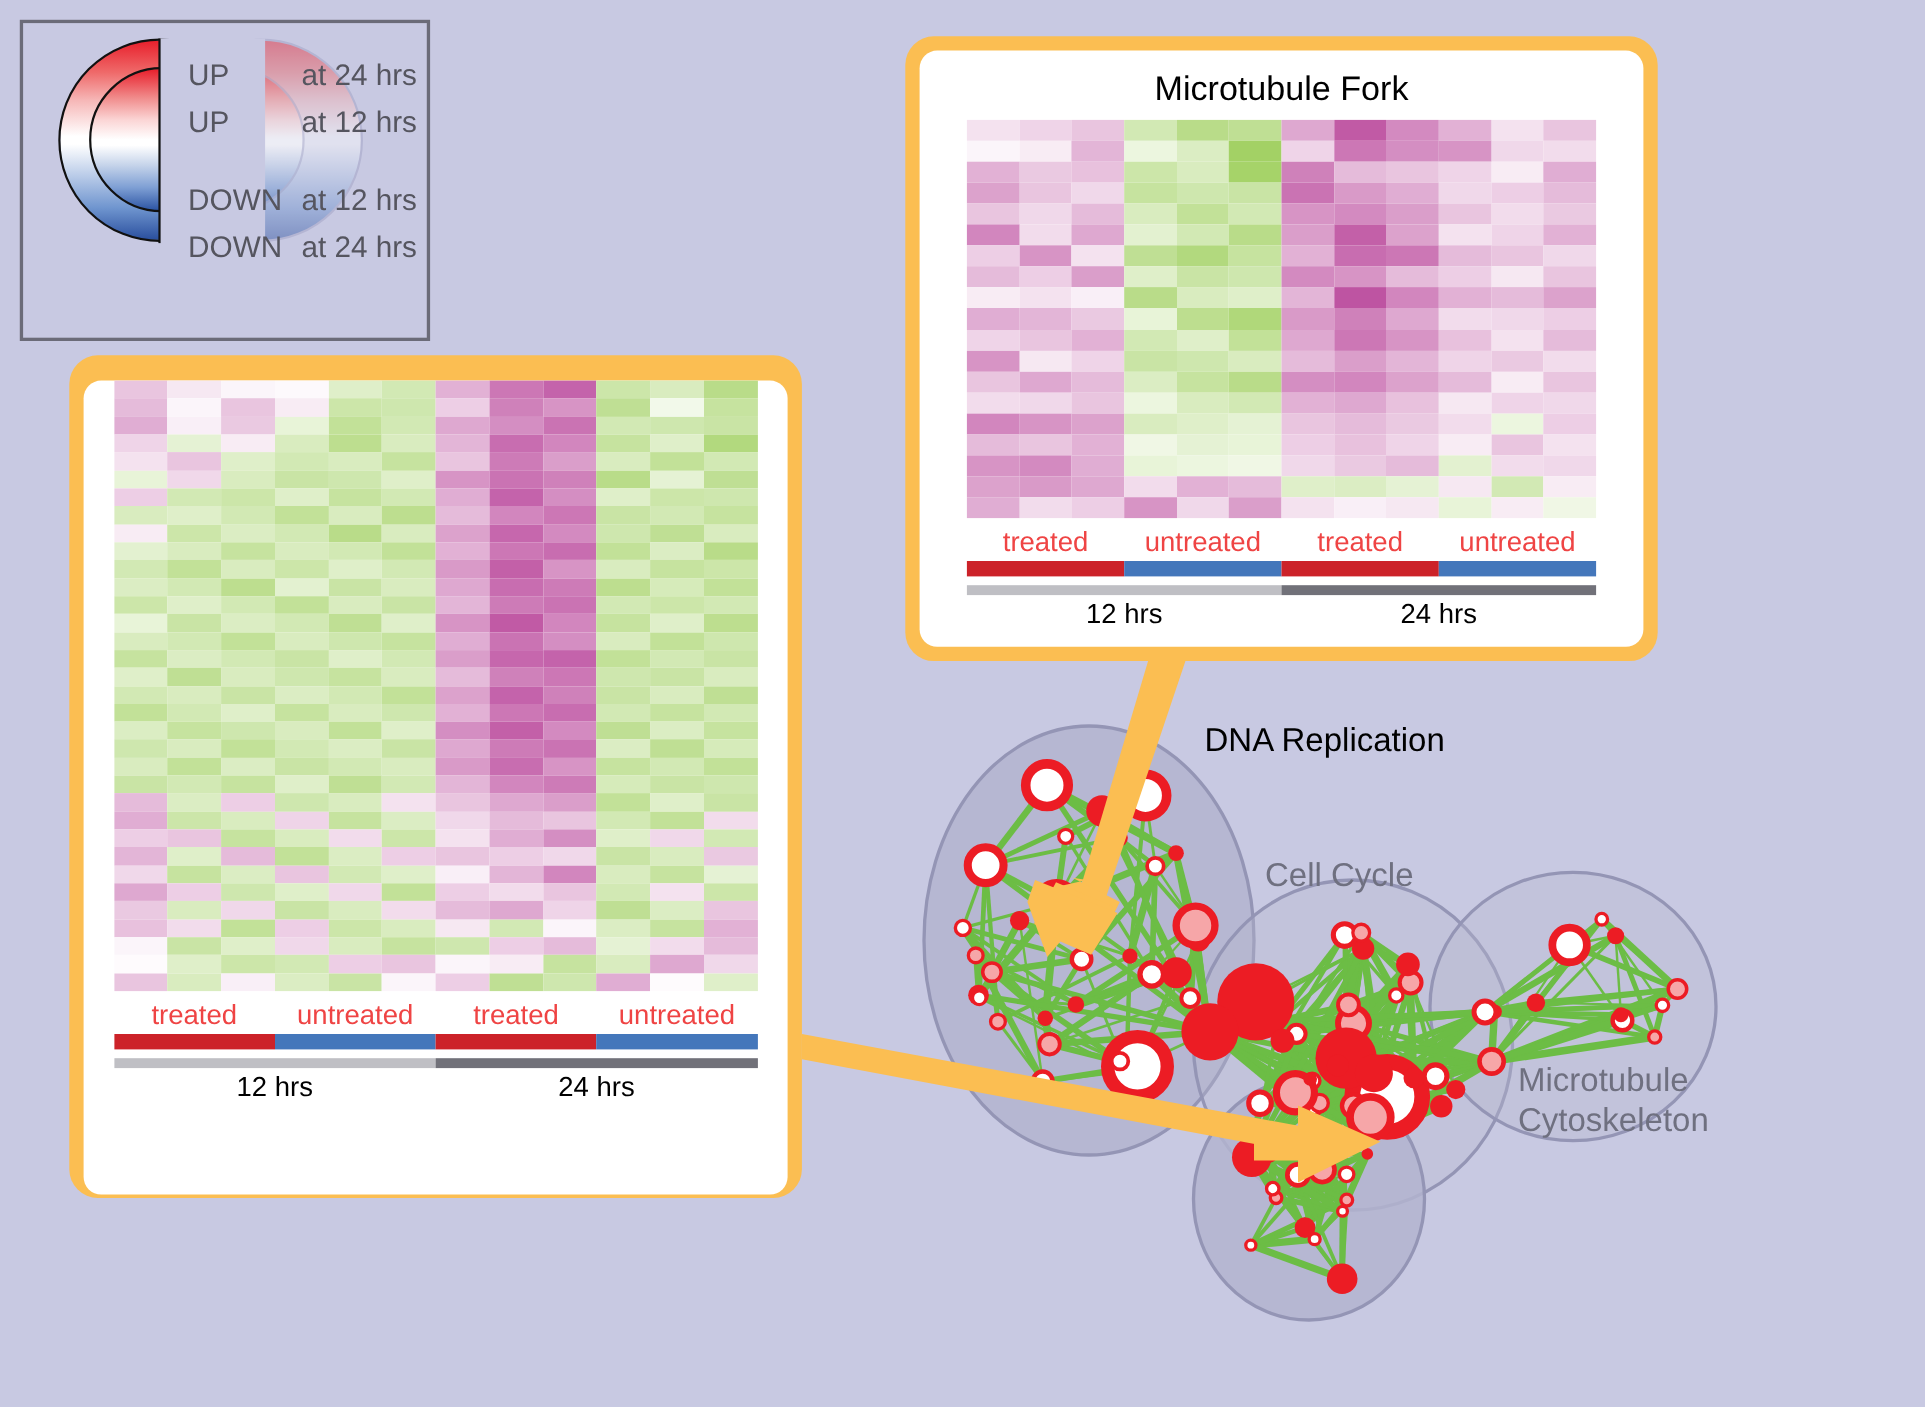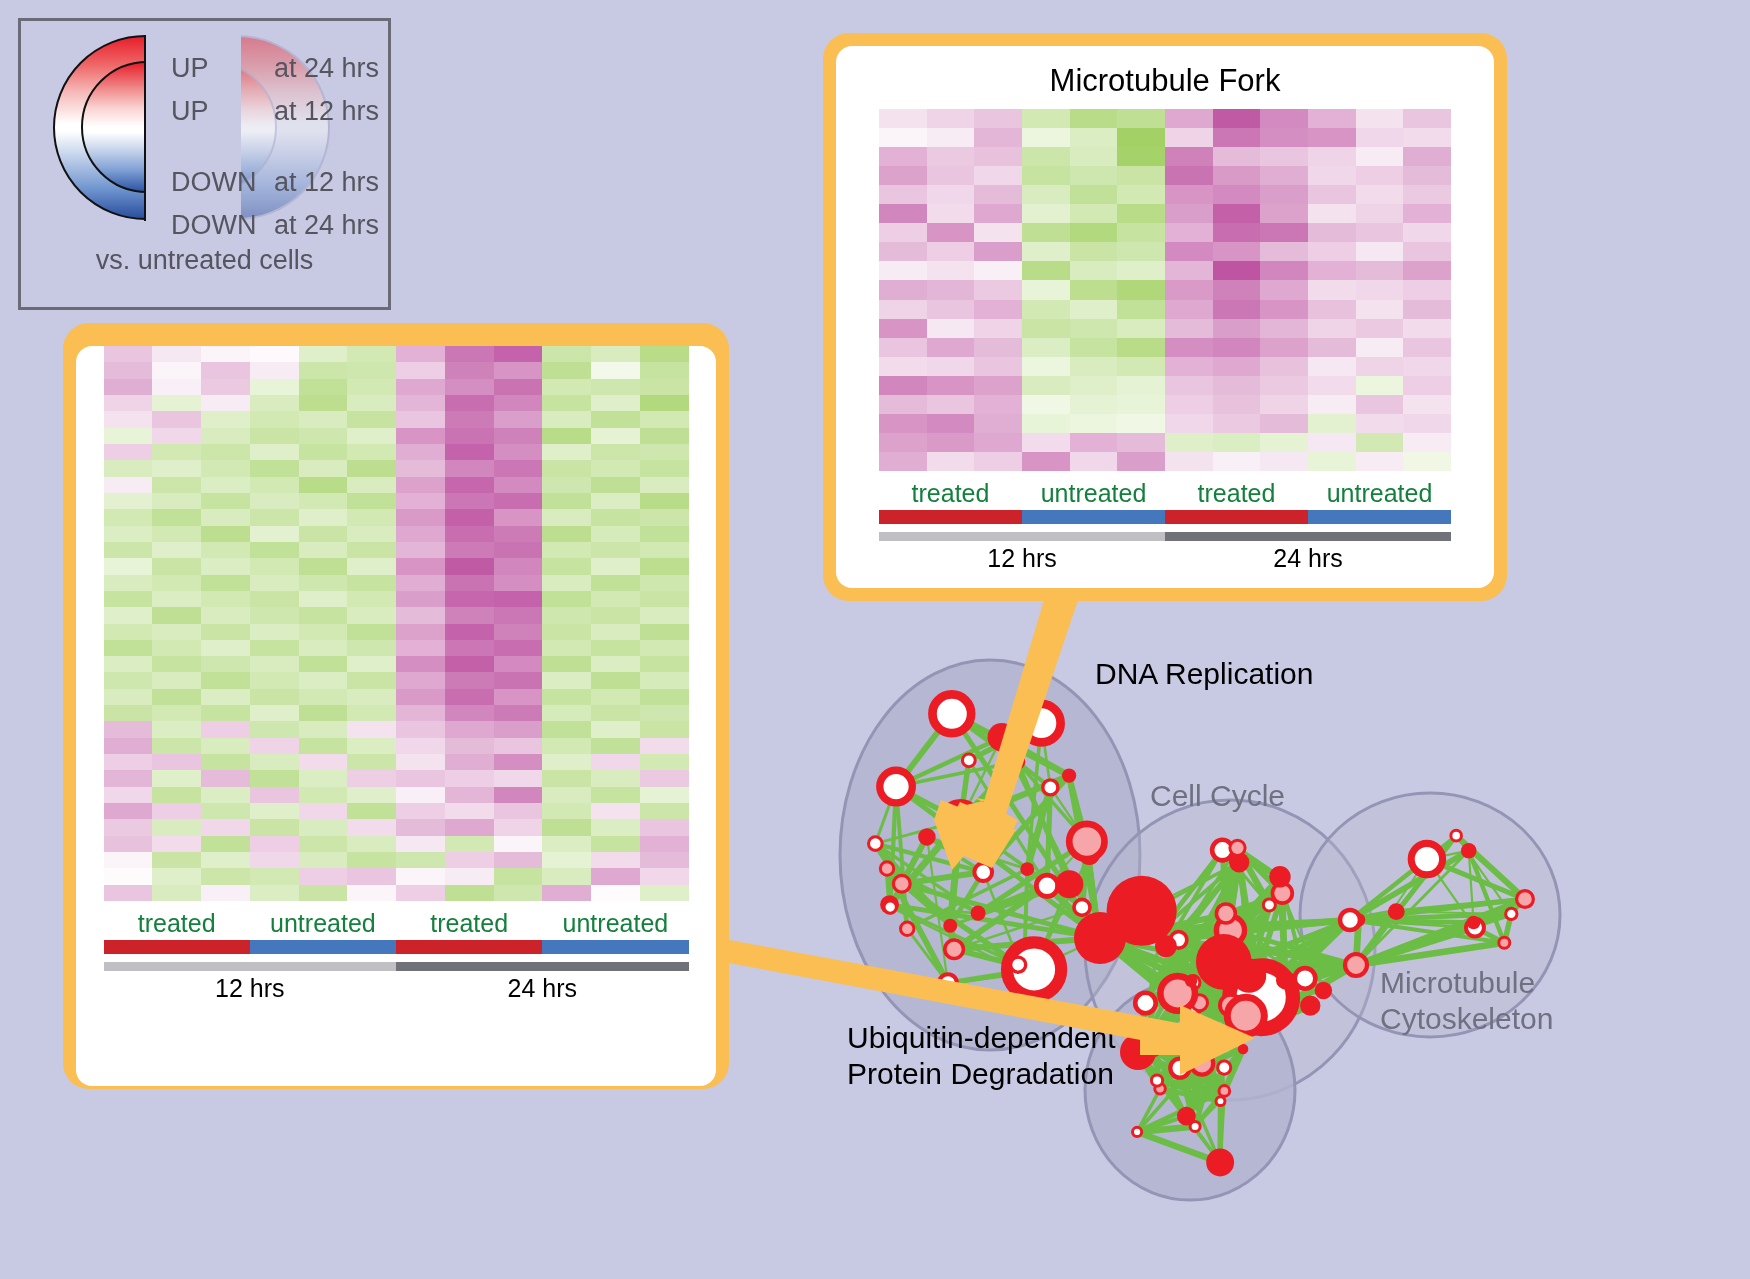--- a/index.html
+++ b/index.html
@@ -74,21 +74,21 @@
   
   .hm { display: grid; margin: 0 auto; }
   .hm div { width: 100%; height: 100%; }
 
   .fork-hm { width: 572px; height: 362px; margin-top: 10px; }
   .apc-hm  { width: 585px; height: 555px; margin-top: 10px; }
 
   
   .axis { margin: 0 auto; }
   .axis-row { display: grid; grid-template-columns: repeat(4, 1fr); }
-  .axis-row .cell { text-align: center; font-size: 25px; color: #15803d; }
+  .axis-row .cell { text-align: center; font-size: 25px; color: #ef4444; }
   .bar-row { display: grid; grid-template-columns: repeat(4, 1fr); height: 14px; margin-top: 2px; }
   .bar-red { background: #cc2229; }
   .bar-blue { background: #4477bb; }
   .time-row { display: grid; grid-template-columns: 1fr 1fr; height: 9px; margin-top: 8px; }
   .time-l { background: #bfbfc4; }
   .time-d { background: #717179; }
   .time-lab { display: grid; grid-template-columns: 1fr 1fr; margin-top: 3px; }
   .time-lab .cell { text-align: center; font-size: 25px; color: #000; }
 
   
@@ -126,21 +126,20 @@
       <div class="wl-row" style="margin-top:28px">
         <span class="wl-k">DOWN</span>
         <span>at 12 hrs</span>
       </div>
       <div class="wl-row">
         <span class="wl-k">DOWN</span>
         <span>at 24 hrs</span>
       </div>
     </div>
     <div class="wheel-caption">
-      <div>vs. untreated cells</div>
     </div>
   </div>
 
 
   <div class="panel fork-panel">
     <div class="panel-inner">
       <div class="panel-title">Microtubule Fork</div>
       <div class="hm fork-hm" id="hm-fork" style="grid-template-columns: repeat(12, 1fr); grid-template-rows: repeat(19, 1fr);">
           <div style="background:rgb(244,226,239)"></div>
           <div style="background:rgb(239,212,232)"></div>
@@ -1349,22 +1348,20 @@
           <circle cx="310" cy="318" r="26" fill="#ec1c24"></circle>
           <circle cx="348" cy="432" r="18" fill="#ec1c24"></circle>
           <circle cx="560" cy="300" r="10" fill="#ffffff" stroke="#ec1c24" stroke-width="4.5"></circle>
           <circle cx="566" cy="345" r="11" fill="#f6a6a8" stroke="#ec1c24" stroke-width="4.18"></circle>
         </g>
       </svg>
     <div class="net-lab dark" style="left:305px; top:36px">DNA Replication</div>
     <div class="net-lab gray" style="left:360px; top:158px">Cell Cycle</div>
     <div class="net-lab gray" style="left:590px; top:345px; text-align:left">Microtubule
 Cytoskeleton</div>
-    <div class="net-lab dark" style="left:57px; top:400px">Ubiquitin-dependent
-Protein Degradation</div>
   </div>
 
   <svg id="arrows" width="1750" height="1279">
 
     <polygon points="1042,605 1078,605 1015,1465 995,1465" transform="translate(0,0)" fill="#fbbe52" style="display:none"></polygon>
     <g>
       <polygon points="1044,600 1078,600 1004,820 982,808" fill="#fbbe52"></polygon>
       <polygon points="975,798 1018,820 1002,852 963,836 960,852 944,810 988,800" fill="#fbbe52"></polygon>
       <polygon points="960,802 1012,824 992,862 940,840" fill="#fbbe52"></polygon>
       <polygon points="935,806 1022,840 1000,872 948,850" fill="#fbbe52" style="display:none"></polygon>

